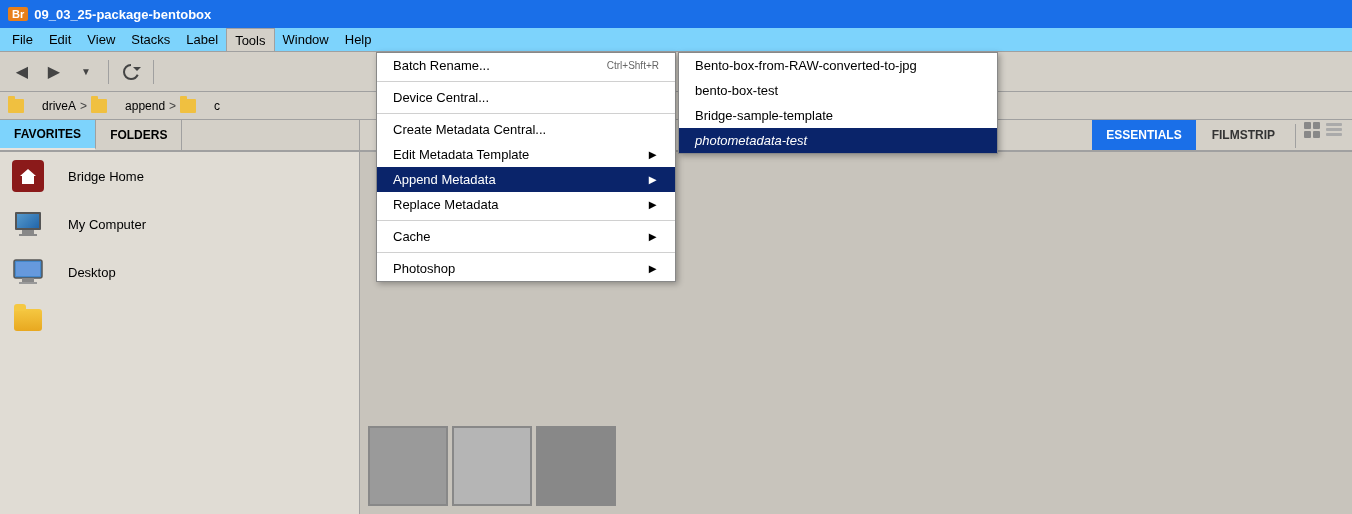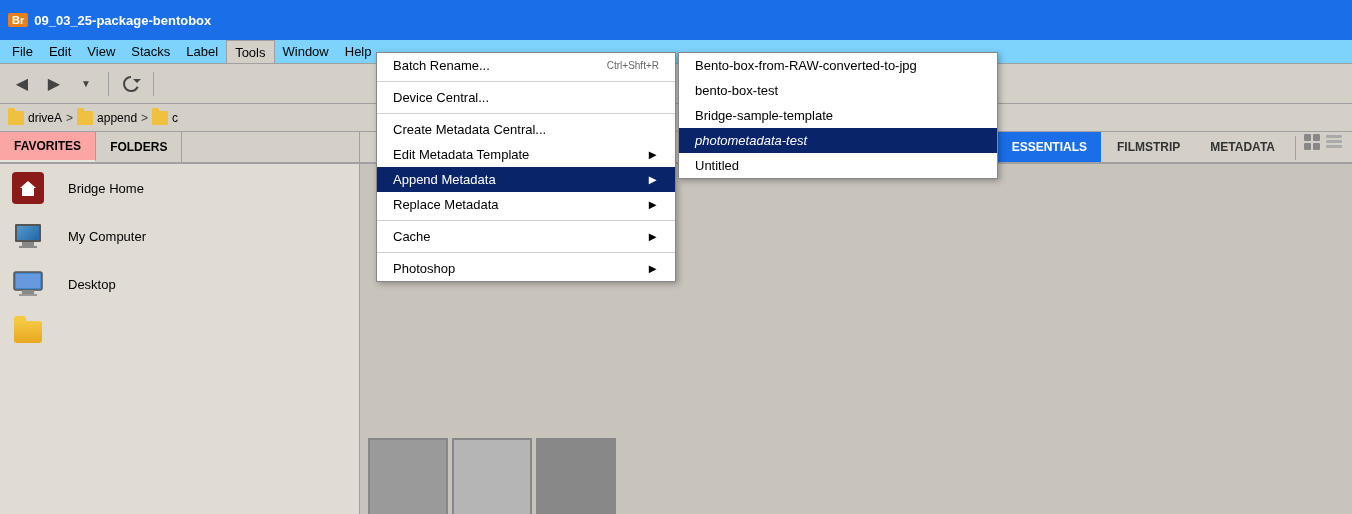--- a/index.html
+++ b/index.html
@@ -10,21 +10,21 @@
       font-size: 13px;
       background: #c0c0c0;
       overflow: hidden;
       position: relative;
     }
 
     
     #title-bar {
       background: #1a6fe8;
       color: white;
-      height: 40px;
+      height: 28px;
       display: flex;
       align-items: center;
       padding: 0 8px;
       gap: 6px;
     }
     #title-bar .br-badge {
       background: #e87f1a;
       color: white;
       font-weight: bold;
       font-size: 11px;
@@ -89,21 +89,21 @@
       height: 28px;
       display: flex;
       align-items: center;
       padding: 0 8px;
       gap: 4px;
       border-bottom: 1px solid #a0a0a0;
     }
     .breadcrumb-item {
       display: flex;
       align-items: center;
-      gap: 4px;
+      gap: 18px;
       font-size: 12px;
     }
     .breadcrumb-folder-icon {
       width: 16px;
       height: 14px;
       background: #f0c040;
       border-radius: 1px;
       position: relative;
       display: inline-block;
     }
@@ -142,21 +142,21 @@
       padding: 0 14px;
       display: flex;
       align-items: center;
       font-size: 12px;
       font-weight: bold;
       cursor: pointer;
       background: #d4d0c8;
       border-right: 1px solid #a0a0a0;
     }
     .panel-tab.active {
-      background: #fca5a5;
+      background: #7dd3fc;
       border-bottom: 2px solid #e8e4de;
     }
 
     
     #right-tabs {
       display: flex;
       align-items: stretch;
       flex: 1;
       justify-content: flex-end;
       padding-right: 8px;
@@ -420,21 +420,20 @@
 </div>
 
 <div id="panels-row">
   <div id="left-tabs">
     <div class="panel-tab active">FAVORITES</div>
     <div class="panel-tab">FOLDERS</div>
   </div>
   <div id="right-tabs">
     <div class="workspace-tab active">ESSENTIALS</div>
     <div class="workspace-tab">FILMSTRIP</div>
-    <div class="workspace-tab">METADATA</div>
     <div class="toolbar-sep" style="margin: 4px 4px;"></div>
     <div class="view-icon">
       <svg width="18" height="18" viewBox="0 0 18 18">
         <rect x="1" y="1" width="7" height="7" fill="#888" rx="1"></rect>
         <rect x="10" y="1" width="7" height="7" fill="#888" rx="1"></rect>
         <rect x="1" y="10" width="7" height="7" fill="#888" rx="1"></rect>
         <rect x="10" y="10" width="7" height="7" fill="#888" rx="1"></rect>
       </svg>
     </div>
     <div class="view-icon">
@@ -534,15 +533,14 @@
       <span>Photoshop</span>
       <span class="arrow">►</span>
     </div>
   </div>
 
   <div id="append-submenu">
     <div class="submenu-item">Bento-box-from-RAW-converted-to-jpg</div>
     <div class="submenu-item">bento-box-test</div>
     <div class="submenu-item">Bridge-sample-template</div>
     <div class="submenu-item highlighted">photometadata-test</div>
-    <div class="submenu-item">Untitled</div>
   </div>
 </div>
 
 </body></html>

